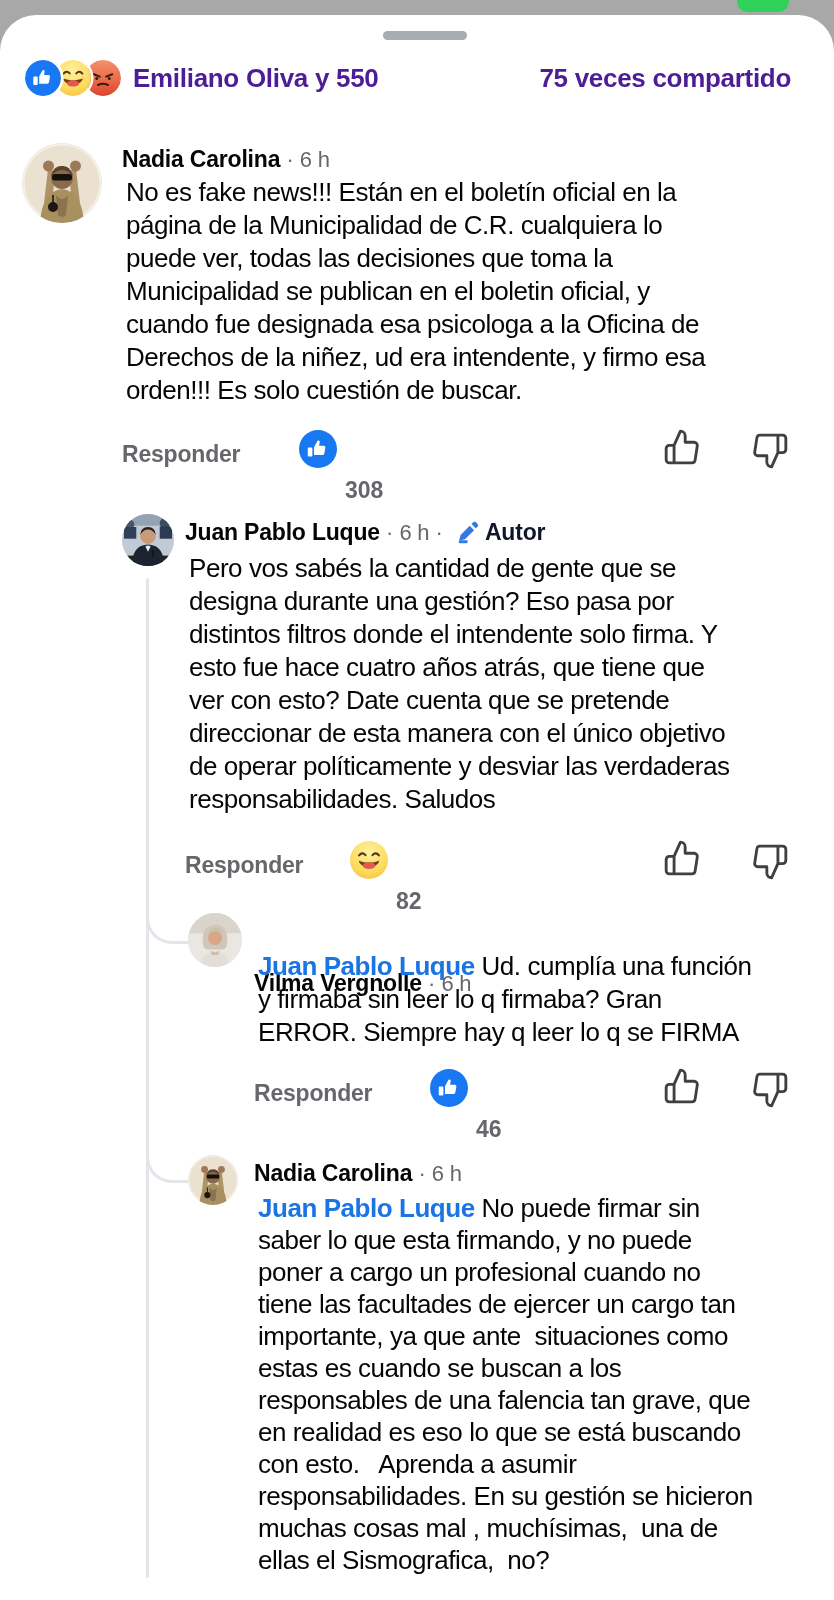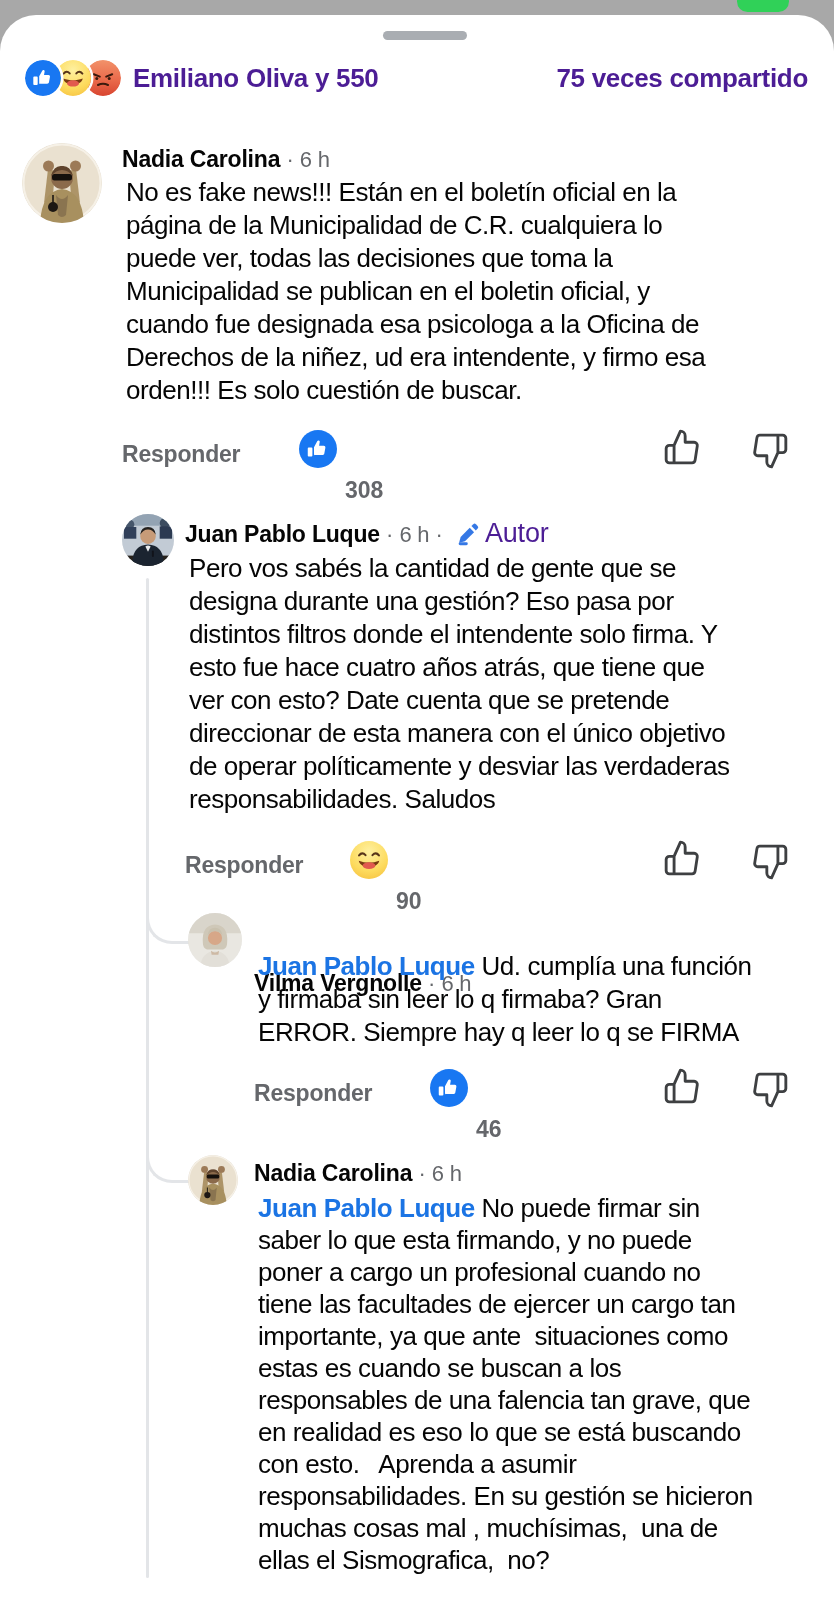--- a/index.html
+++ b/index.html
@@ -9,36 +9,36 @@
     font-family:"Liberation Sans","DejaVu Sans",sans-serif;
     -webkit-font-smoothing:antialiased;
   }
   
   .green-pill{position:absolute;left:737px;top:-9px;width:52px;height:21px;border-radius:11px;background:#30D158;}
   .sheet{position:absolute;left:0;top:15px;width:834px;height:1585px;background:#FFFFFF;border-radius:36px 36px 0 0;}
   .drag-handle{position:absolute;left:383px;top:31px;width:84px;height:9px;border-radius:5px;background:#A9ADB2;}
   
   .hdr-text{position:absolute;top:63px;font-size:26px;font-weight:700;color:#4c1d95;letter-spacing:-0.3px;}
   .summary-text{left:133px;}
-  .share-text{right:26px;}
+  .share-text{right:43px;}
   .rx-icon{position:absolute;top:60px;width:36px;height:36px;border-radius:50%;box-shadow:0 0 0 2.5px #fff;}
   
   .avatar{position:absolute;border-radius:50%;overflow:hidden;box-shadow:0 0 0 1px rgba(0,0,0,0.06) inset;}
   .avatar svg{display:block;width:100%;height:100%;}
   .name-row{position:absolute;font-size:23px;color:#050505;letter-spacing:-0.2px;white-space:nowrap;}
   .name{font-weight:700;}
   .dot,.time{color:#65676B;font-size:22px;font-weight:400;}
   .body-text{position:absolute;margin:4px;font-size:26px;line-height:33px;color:#050505;letter-spacing:-0.45px;white-space:pre-wrap;}
   .body-sm{line-height:32px;}
   .mention{color:#1B74E4;font-weight:700;}
   .reply-label{position:absolute;font-size:23px;font-weight:600;color:#65676B;letter-spacing:-0.2px;cursor:pointer;}
   .rx-badge{position:absolute;width:38px;height:38px;}
   .rx-count{position:absolute;font-size:23px;font-weight:600;color:#65676B;margin-top:36px;}
   .vote-icon{position:absolute;width:38px;height:38px;cursor:pointer;}
-  .autor-wrap{color:#4c1d95;font-weight:400;font-size:27px;}
+  .autor-wrap{color:#0f172a;font-weight:700;font-size:23px;}
   .pen-icon{display:inline-block;width:26px;height:26px;vertical-align:-4px;margin:0 4px 0 6px;}
   
   .thread-v{position:absolute;left:146px;width:3px;background:#E3E5E8;border-radius:2px;}
   .thread-elbow{position:absolute;left:146px;width:40px;height:36px;border-left:3px solid #E3E5E8;border-bottom:3px solid #E3E5E8;border-bottom-left-radius:26px;}
 </style>
 </head>
 <body>
 
 <svg width="0" height="0" style="position:absolute">
   <defs>
@@ -194,21 +194,21 @@
 esto fue hace cuatro años atrás, que tiene que
 ver con esto? Date cuenta que se pretende
 direccionar de esta manera con el único objetivo
 de operar políticamente y desviar las verdaderas
 responsabilidades. Saludos</span></p>
 <div>
   <div class="reply-label" style="left:185px;top:852px;">Responder</div>
   <svg class="rx-badge" style="left:350px;top:841px;" viewBox="0 0 36 36">
       <use href="#haha-glyph"></use>
     </svg>
-  <div class="rx-count" style="left:396px;top:852px;">90</div>
+  <div class="rx-count" style="left:396px;top:852px;">82</div>
   <svg class="vote-icon" style="left:663px;top:839px;" viewBox="0 0 24 24">
       <use href="#thumb-up-outline"></use>
     </svg>
   <svg class="vote-icon" style="left:751px;top:843px;transform:rotate(180deg);" viewBox="0 0 24 24">
       <use href="#thumb-up-outline"></use>
     </svg>
 </div>
 
 <div class="avatar" style="left:188px;top:913px;width:54px;height:54px;">
   <svg viewBox="0 0 80 80">

